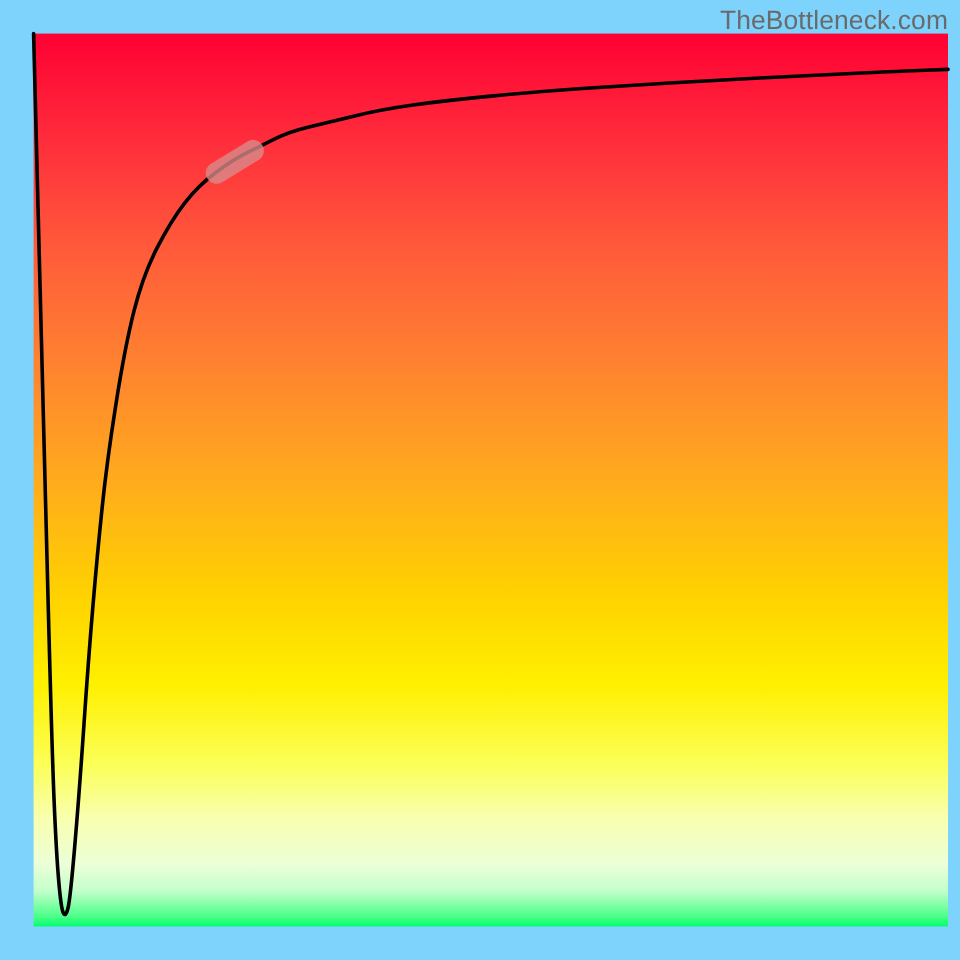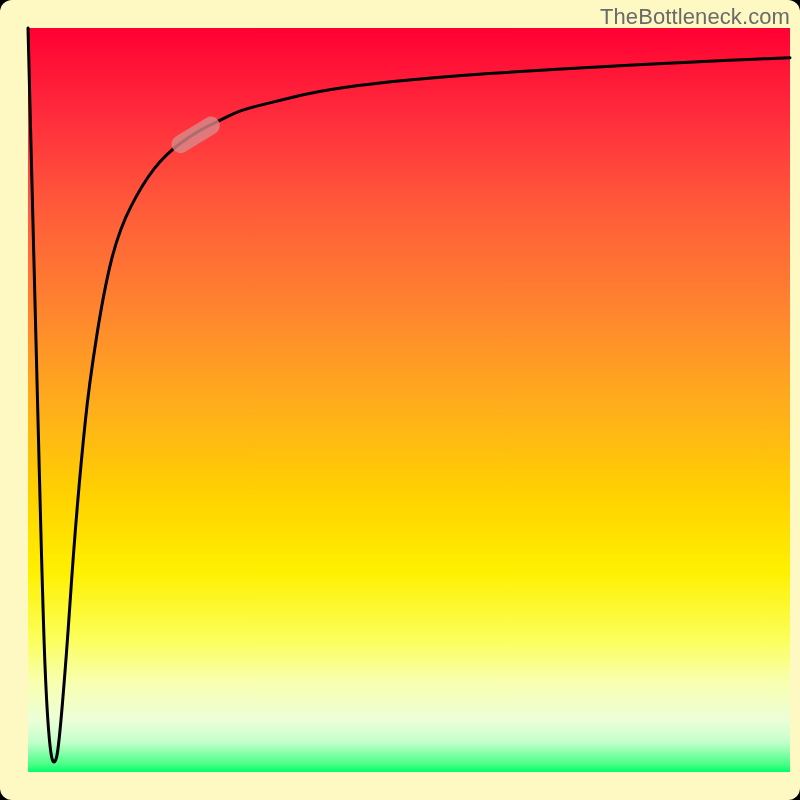--- a/index.html
+++ b/index.html
@@ -11,22 +11,21 @@
     overflow: hidden;
     font-family: Arial, Helvetica, sans-serif;
   }
 
   .frame {
     position: absolute;
     left: 0;
     top: 0;
     width: 800px;
     height: 800px;
-    background: #fef9c3;
-    border-radius: 12px;
+    background: #7dd3fc;
   }
 
   .plot-area {
     position: absolute;
     left: 28px;
     top: 28px;
     width: 762px;
     height: 744px;
     background: linear-gradient(
       to bottom,

